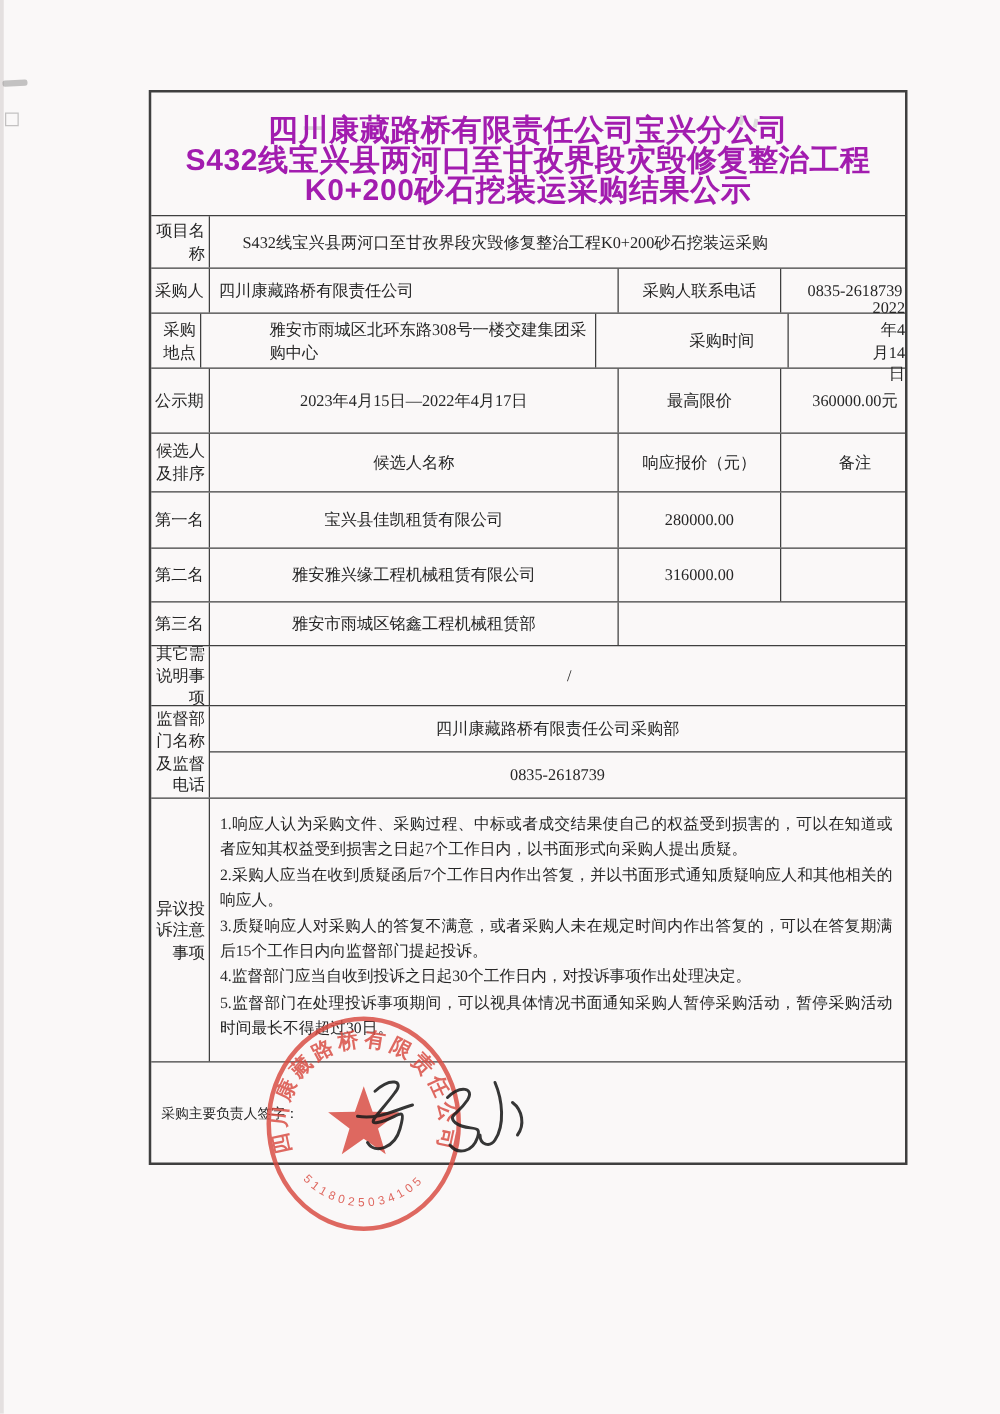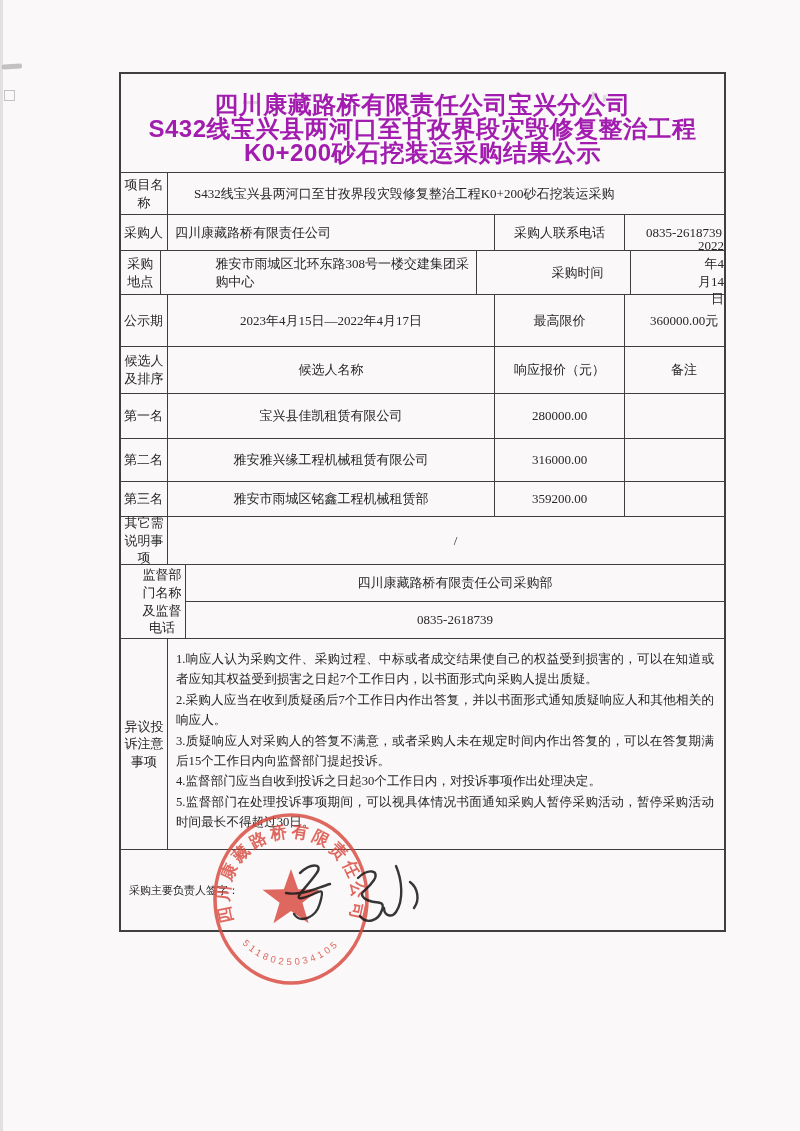--- a/index.html
+++ b/index.html
@@ -23,37 +23,37 @@
     border:2px solid #3f3f3f;box-sizing:border-box;background:transparent;
   }
   .row{display:flex;border-bottom:1px solid #3f3f3f;box-sizing:border-box;}
   .row:last-child{border-bottom:none;}
   .cell{
     border-right:1px solid #3f3f3f;box-sizing:border-box;
     display:flex;align-items:center;justify-content:center;
     text-align:right;font-size:13px;line-height:1.35;
   }
   .cell:last-child{border-right:none;margin-left:19px;}
-  .lab{width:47px;padding:2px 3px;justify-content:flex-start;text-align:center;}
+  .lab{width:47px;padding:2px 3px;justify-content:flex-start;text-align:right;}
   .col2{width:327px;}
   .col3{width:130px;}
   .col4{flex:1;}
   .left{justify-content:flex-start;text-align:left;padding-left:7px;padding-right:4px;}
 
   .title-row{
     display:block;height:99px;border-bottom:1px solid #3f3f3f;box-sizing:border-box;
     text-align:center;padding-top:19px;
   }
   .title-line{
     font-family:Liberation Sans, sans-serif;
     font-weight:bold;font-size:24px;line-height:24px;color:#a21caf;letter-spacing:.5px;
   }
   .h42{height:42px;} .h36{height:36px;} .h44{height:44px;gap:48px;} .h52{height:52px;}
   .h47{height:47px;} .h45{height:45px;} .h43{height:43px;} .h35{height:35px;}
-  .h48{height:48px;} .h74{height:74px;padding-left:18px;} .h211{height:211px;} .h80{height:80px;}
+  .h48{height:48px;} .h74{height:74px;} .h211{height:211px;} .h80{height:80px;}
 
   .sup-stack{flex:1;display:flex;flex-direction:column;font-family:Liberation Serif, serif;}
   .sup-sub{display:flex;align-items:center;justify-content:center;font-size:13px;box-sizing:border-box;}
   .sup-sub.first{height:37px;border-bottom:1px solid #3f3f3f;}
   .sup-sub.second{flex:1;}
 
   .obj-cell{flex:1;display:block;padding:10px 10px 6px 8px;font-size:12.6px;line-height:1.62;text-align:justify;}
   .obj-item{margin:0;}
 
   .sign-row{position:relative;display:flex;align-items:center;padding-left:8px;font-size:11px;}
@@ -124,21 +124,20 @@
     <div class="row h43">
       <div class="cell lab">第二名</div>
       <div class="cell col2">雅安雅兴缘工程机械租赁有限公司</div>
       <div class="cell col3">316000.00</div>
       <div class="cell col4"></div>
     </div>
 
     <div class="row h35">
       <div class="cell lab">第三名</div>
       <div class="cell col2">雅安市雨城区铭鑫工程机械租赁部</div>
-      <div class="cell col3">359200.00</div>
       <div class="cell col4"></div>
     </div>
 
     <div class="row h48">
       <div class="cell lab">其它需说明事项</div>
       <div class="cell" style="flex:1">/</div>
     </div>
 
     <div class="row h74">
       <div class="cell lab">监督部门名称及监督电话</div>

